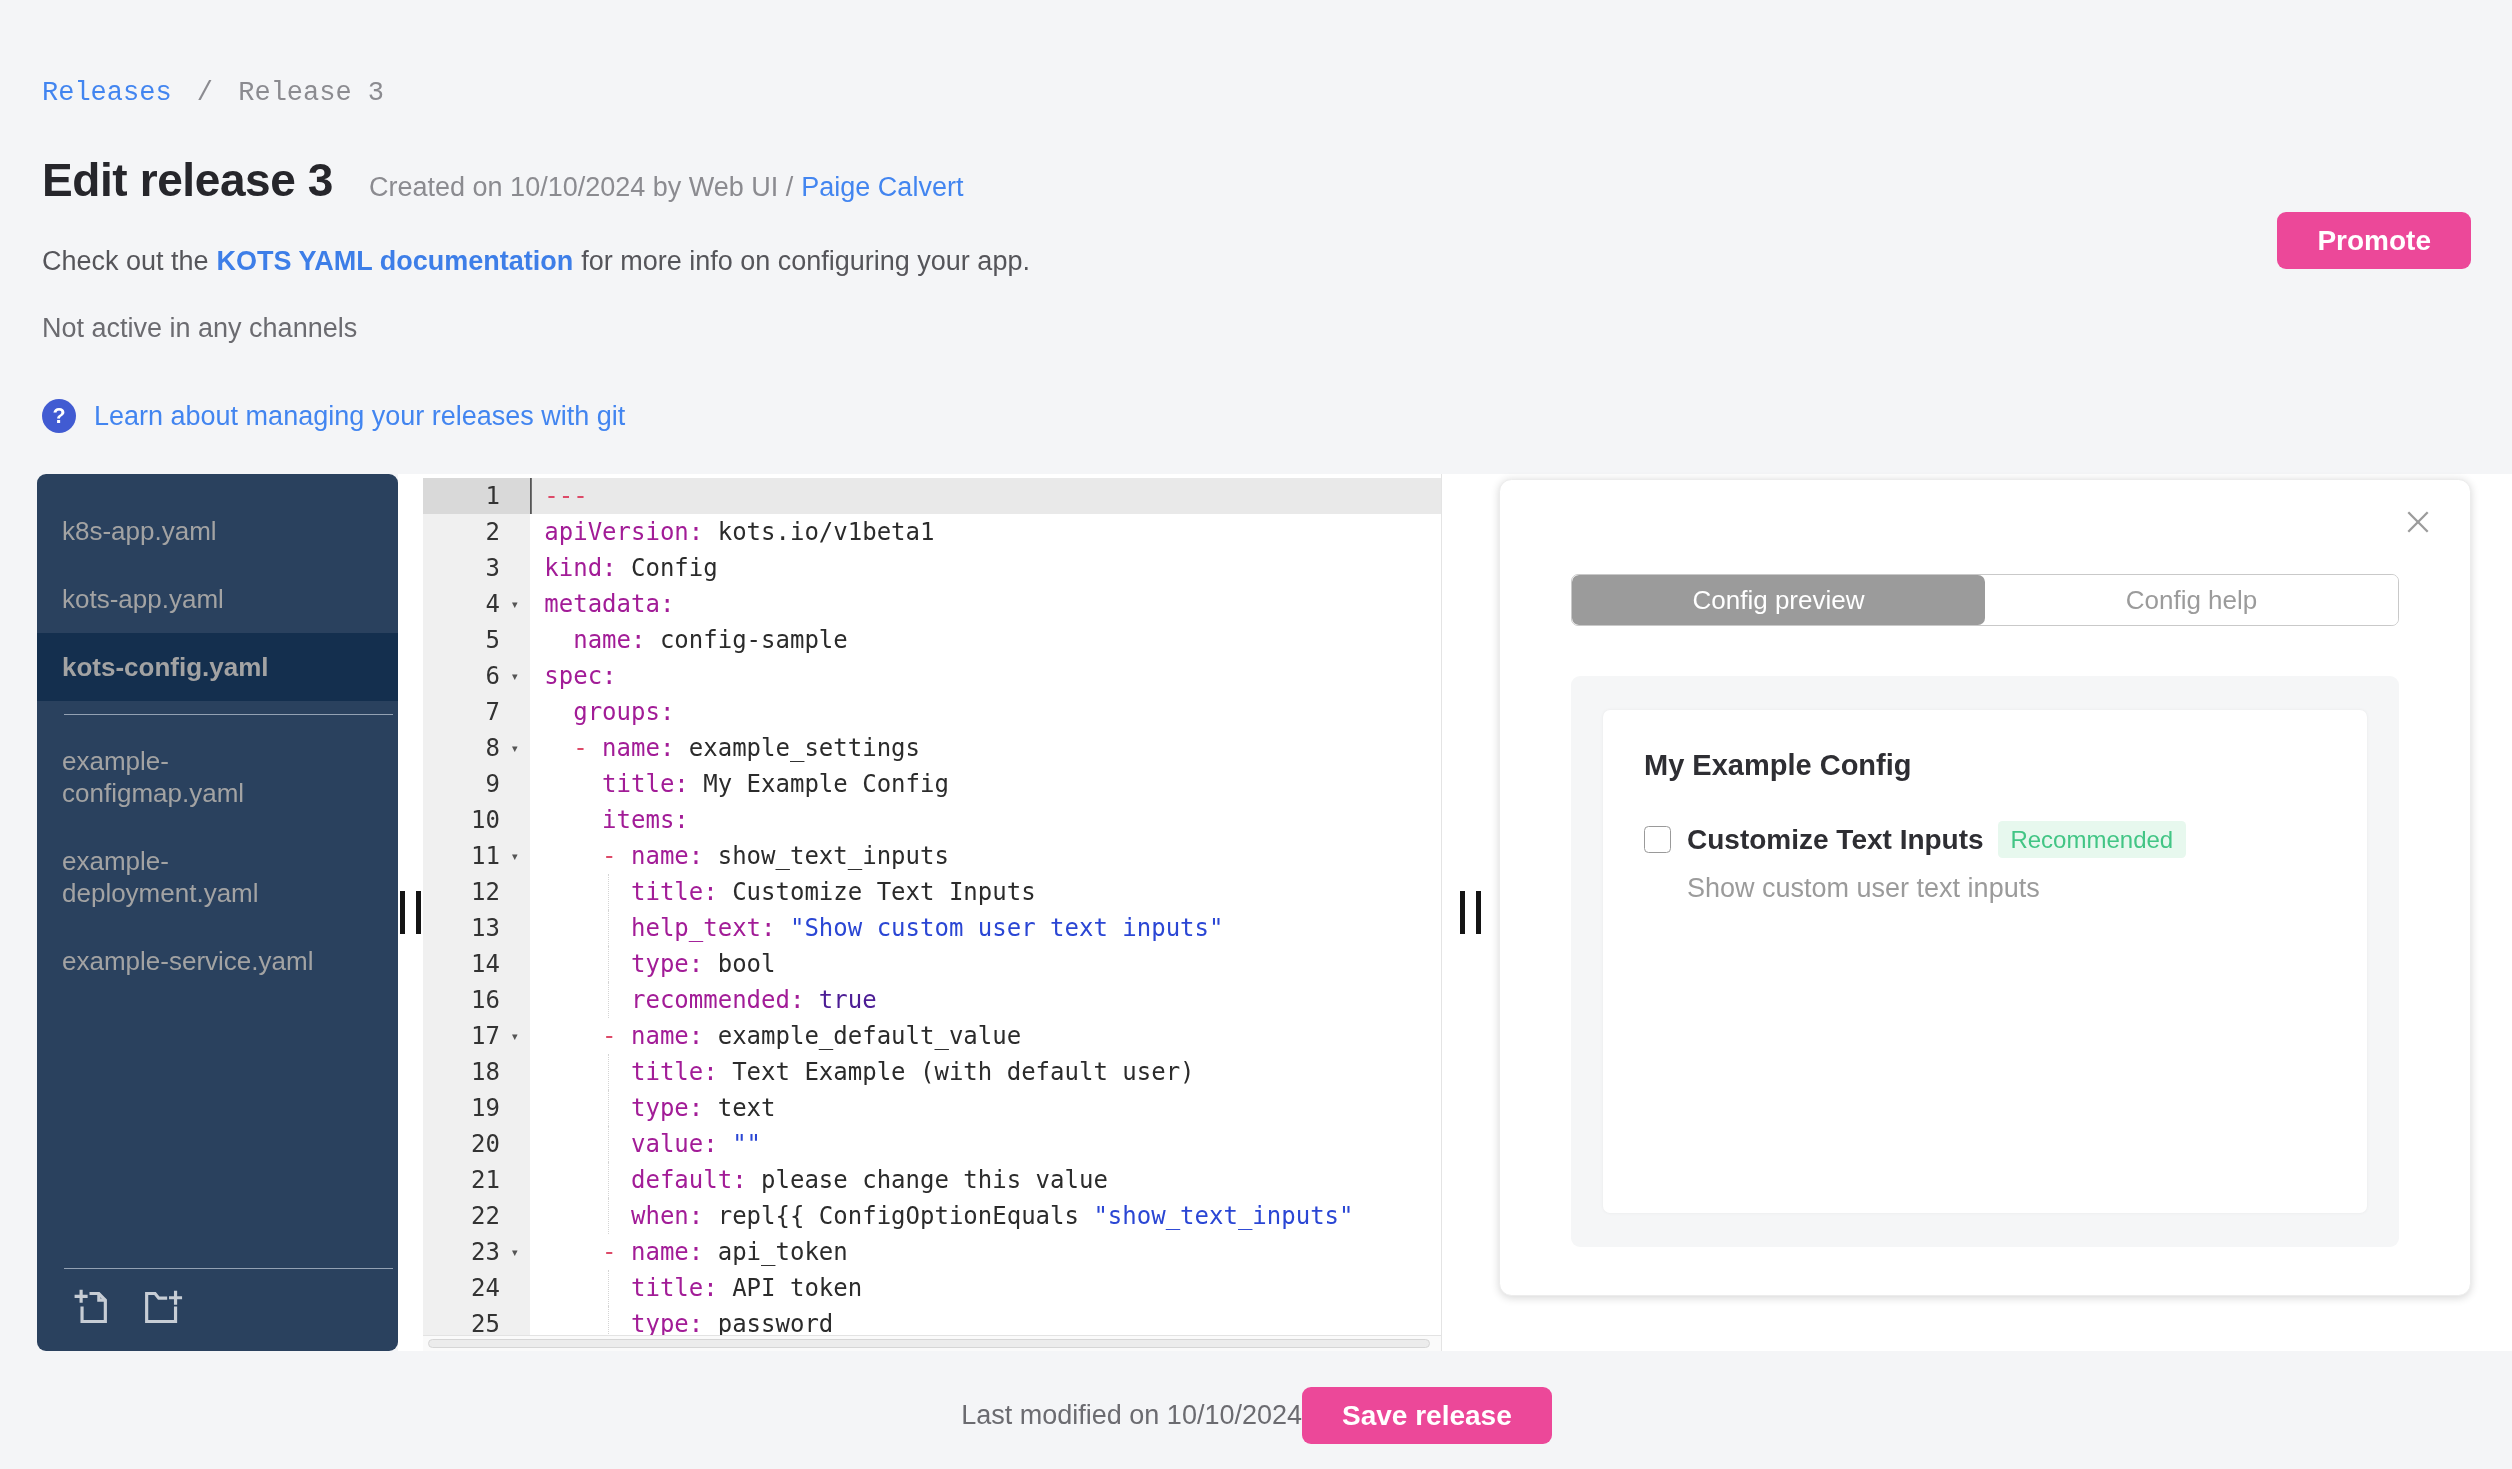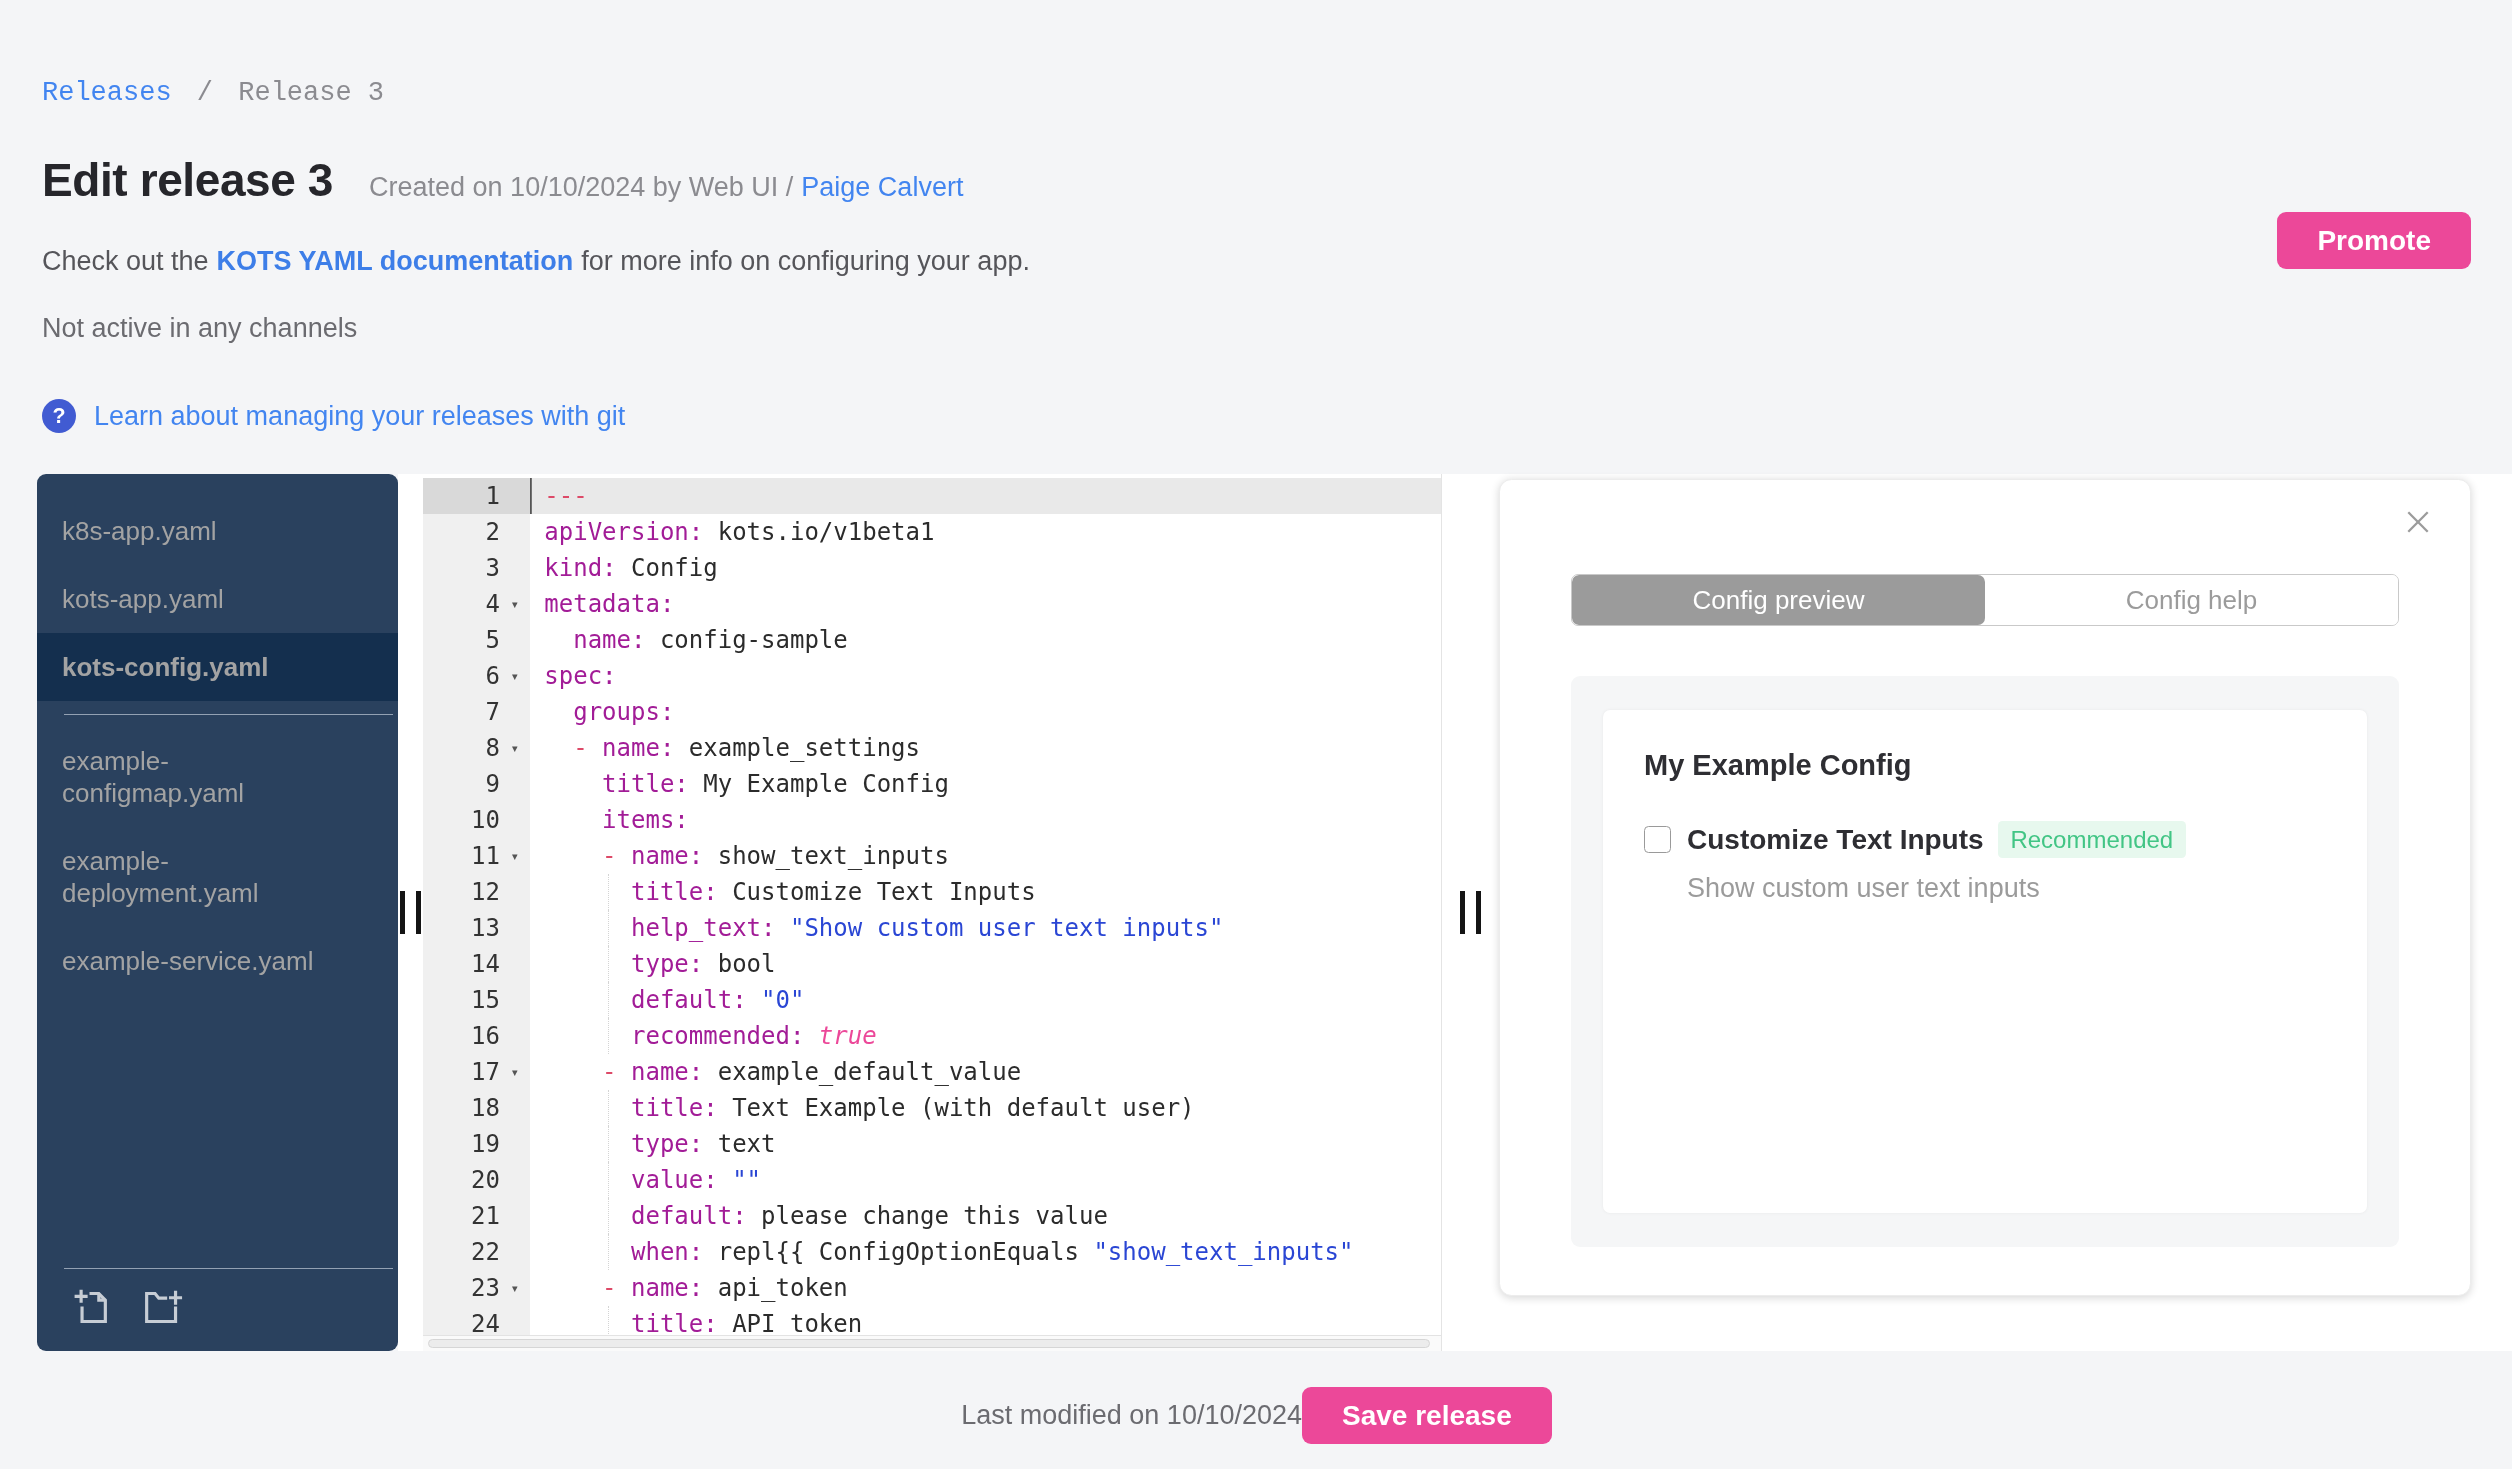--- a/index.html
+++ b/index.html
@@ -73,21 +73,21 @@
           font-size:14.3px; color:#555; cursor:pointer; }
   .code { flex:1; font-family:"DejaVu Sans Mono",monospace; font-size:24px; line-height:36px;
           white-space:pre; color:#2b2b2b; padding-left:14.3px; position:relative; }
   .cl.active .ln { background:#d9d9d9; }
   .cl.active .code { background:#e9e9e9; box-shadow:inset 1.8px 0 0 #555; }
   .cl.g .code::after { content:""; position:absolute; left:78px; top:0; bottom:0;
                        border-left:1.8px dotted #d4d4d4; }
   .tk-k { color:#a21c97; }
   .tk-v { color:#2b2b2b; }
   .tk-s { color:#2a46d4; }
-  .tk-b { color:#ec4899;font-style:italic; }
+  .tk-b { color:#4c1d95; }
   .tk-d { color:#dd4a68; }
   .hscroll { position:absolute; left:0; right:0; bottom:0; height:16px;
              background:#fafafa; border-top:0.9px solid #e3e3e3; cursor:pointer; }
   .hthumb { position:absolute; left:4.5px; right:10.7px; top:2.7px; height:9.8px;
             background:#ececec; border:0.9px solid #d6d6d6; border-radius:5.3px; }
 
   
   .panel-wrap { width:1013px; flex:none; padding:5.3px 41px 0 0; }
   .panel-card { height:817px; background:#fff; border:0.9px solid #ececec; border-radius:12.5px;
                 box-shadow:0 1.8px 9px rgba(0,0,0,0.16); position:relative;
@@ -243,24 +243,20 @@
           </div>
           <div class="cl g">
             <span class="ln">13</span>
             <span class="code"><span class="tk-v">      </span><span class="tk-k">help_text:</span><span class="tk-s"> "Show custom user text inputs"</span></span>
           </div>
           <div class="cl g">
             <span class="ln">14</span>
             <span class="code"><span class="tk-v">      </span><span class="tk-k">type:</span><span class="tk-v"> bool</span></span>
           </div>
           <div class="cl g">
-            <span class="ln">15</span>
-            <span class="code"><span class="tk-v">      </span><span class="tk-k">default:</span><span class="tk-s"> "0"</span></span>
-          </div>
-          <div class="cl g">
             <span class="ln">16</span>
             <span class="code"><span class="tk-v">      </span><span class="tk-k">recommended:</span><span class="tk-b"> true</span></span>
           </div>
           <div class="cl">
             <span class="ln">17<span class="fold">▾</span></span>
             <span class="code"><span class="tk-v">    </span><span class="tk-d">-</span><span class="tk-v"> </span><span class="tk-k">name:</span><span class="tk-v"> example_default_value</span></span>
           </div>
           <div class="cl g">
             <span class="ln">18</span>
             <span class="code"><span class="tk-v">      </span><span class="tk-k">title:</span><span class="tk-v"> Text Example (with default user)</span></span>

